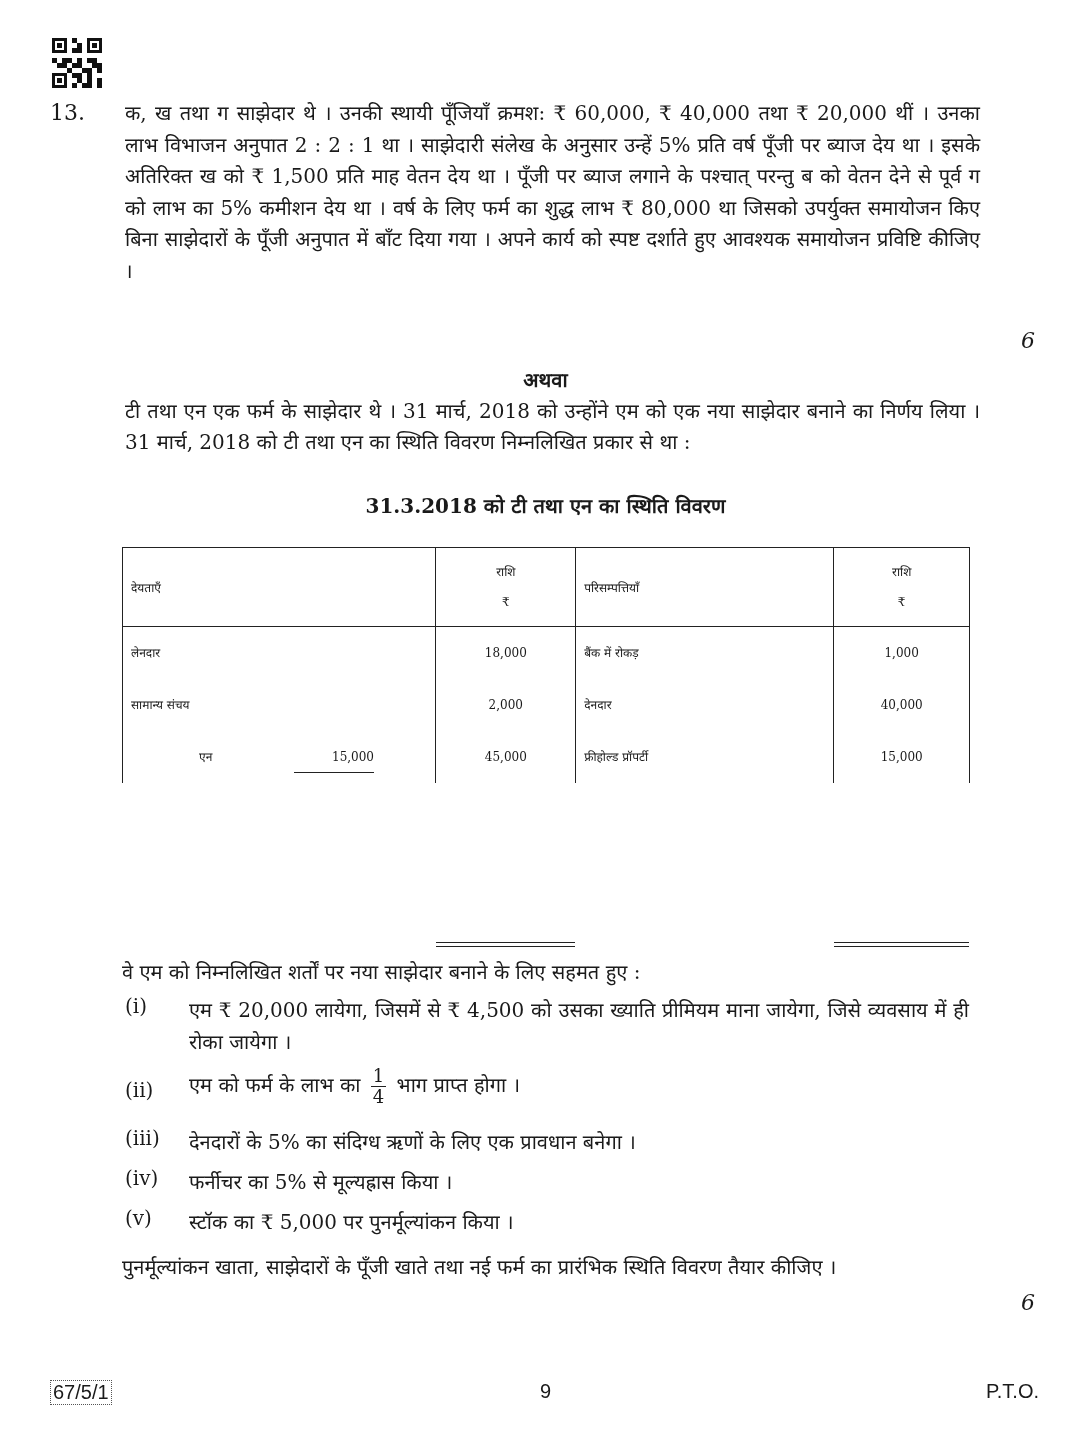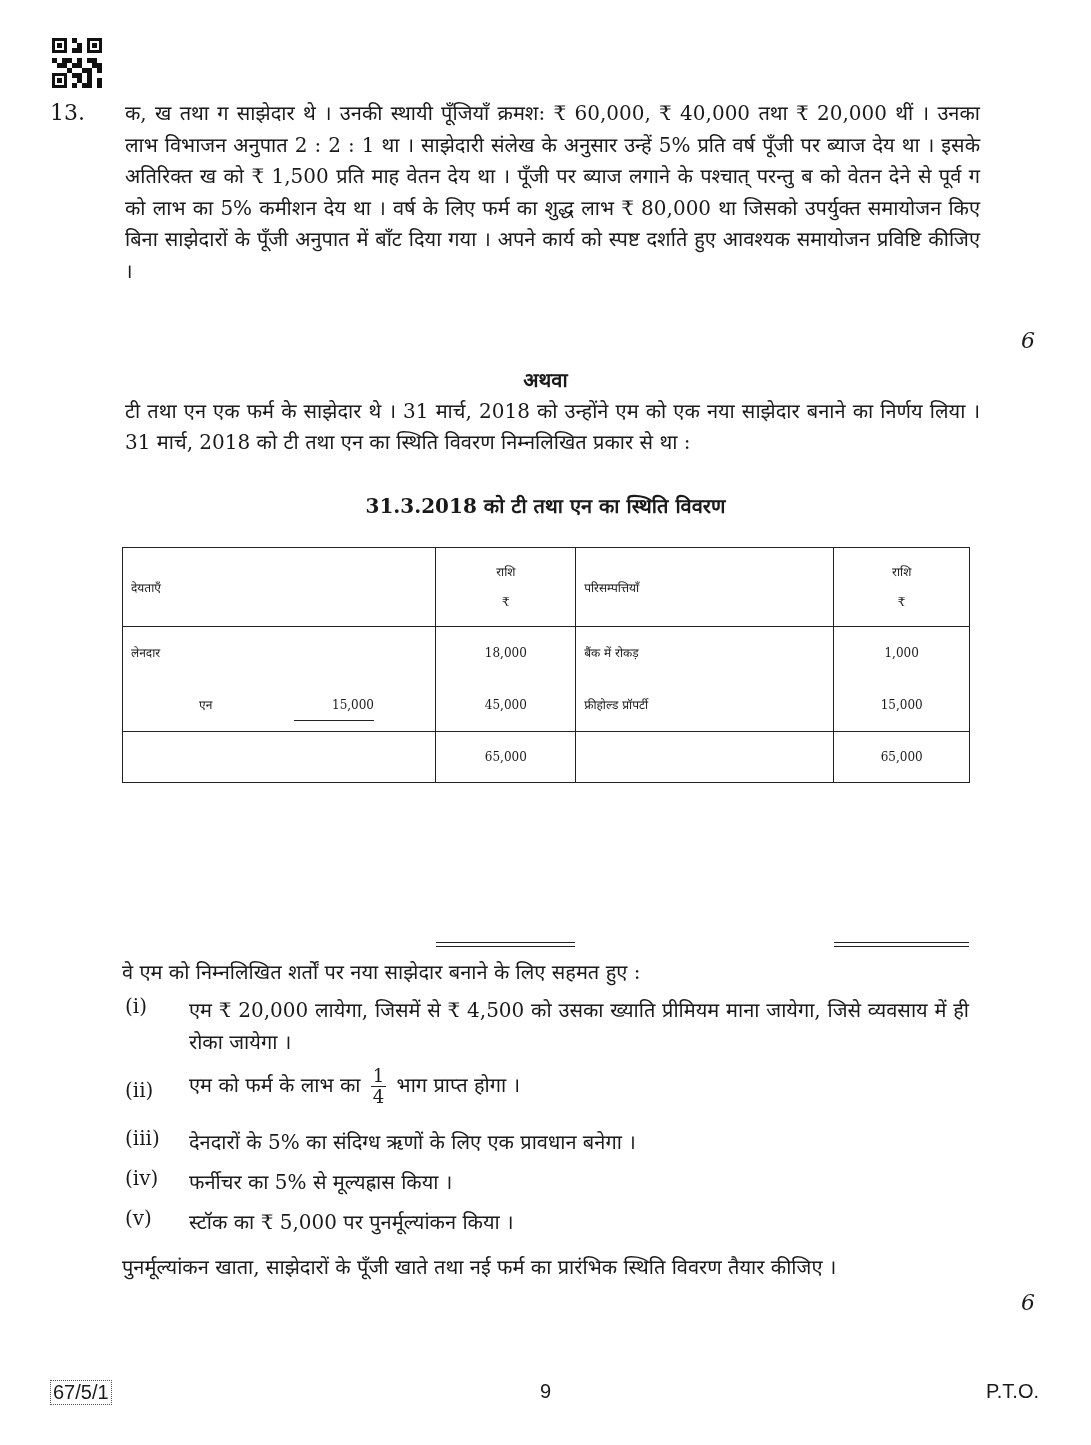--- a/index.html
+++ b/index.html
@@ -131,32 +131,32 @@
     </tr>
   </thead>
   <tbody>
     <tr class="item first">
       <td>लेनदार</td>
       <td class="num">18,000</td>
       <td>बैंक में रोकड़</td>
       <td class="num">1,000</td>
     </tr>
     <tr class="item">
+      <td>सामान्य संचय</td>
+      <td class="num">2,000</td>
+      <td>देनदार</td>
+      <td class="num">40,000</td>
+    </tr>
+    <tr class="item">
       <td>
         <span class="sub">एन</span><span class="subamt ul">15,000</span>
       </td>
       <td class="num">45,000</td>
       <td>फ्रीहोल्ड प्रॉपर्टी</td>
       <td class="num">15,000</td>
-    </tr>
-    <tr class="total">
-      <td></td>
-      <td class="num">65,000</td>
-      <td></td>
-      <td class="num">65,000</td>
     </tr>
   </tbody>
 </table>
 <div class="dbl" style="left:436px; top:942px; width:139px;"></div>
 <div class="dbl" style="left:834px; top:942px; width:135px;"></div>
 
 <div class="intro">वे एम को निम्नलिखित शर्तों पर नया साझेदार बनाने के लिए सहमत हुए :</div>
 
 <div class="cond" style="top:994px;">
   <span class="lbl">(i)</span>

